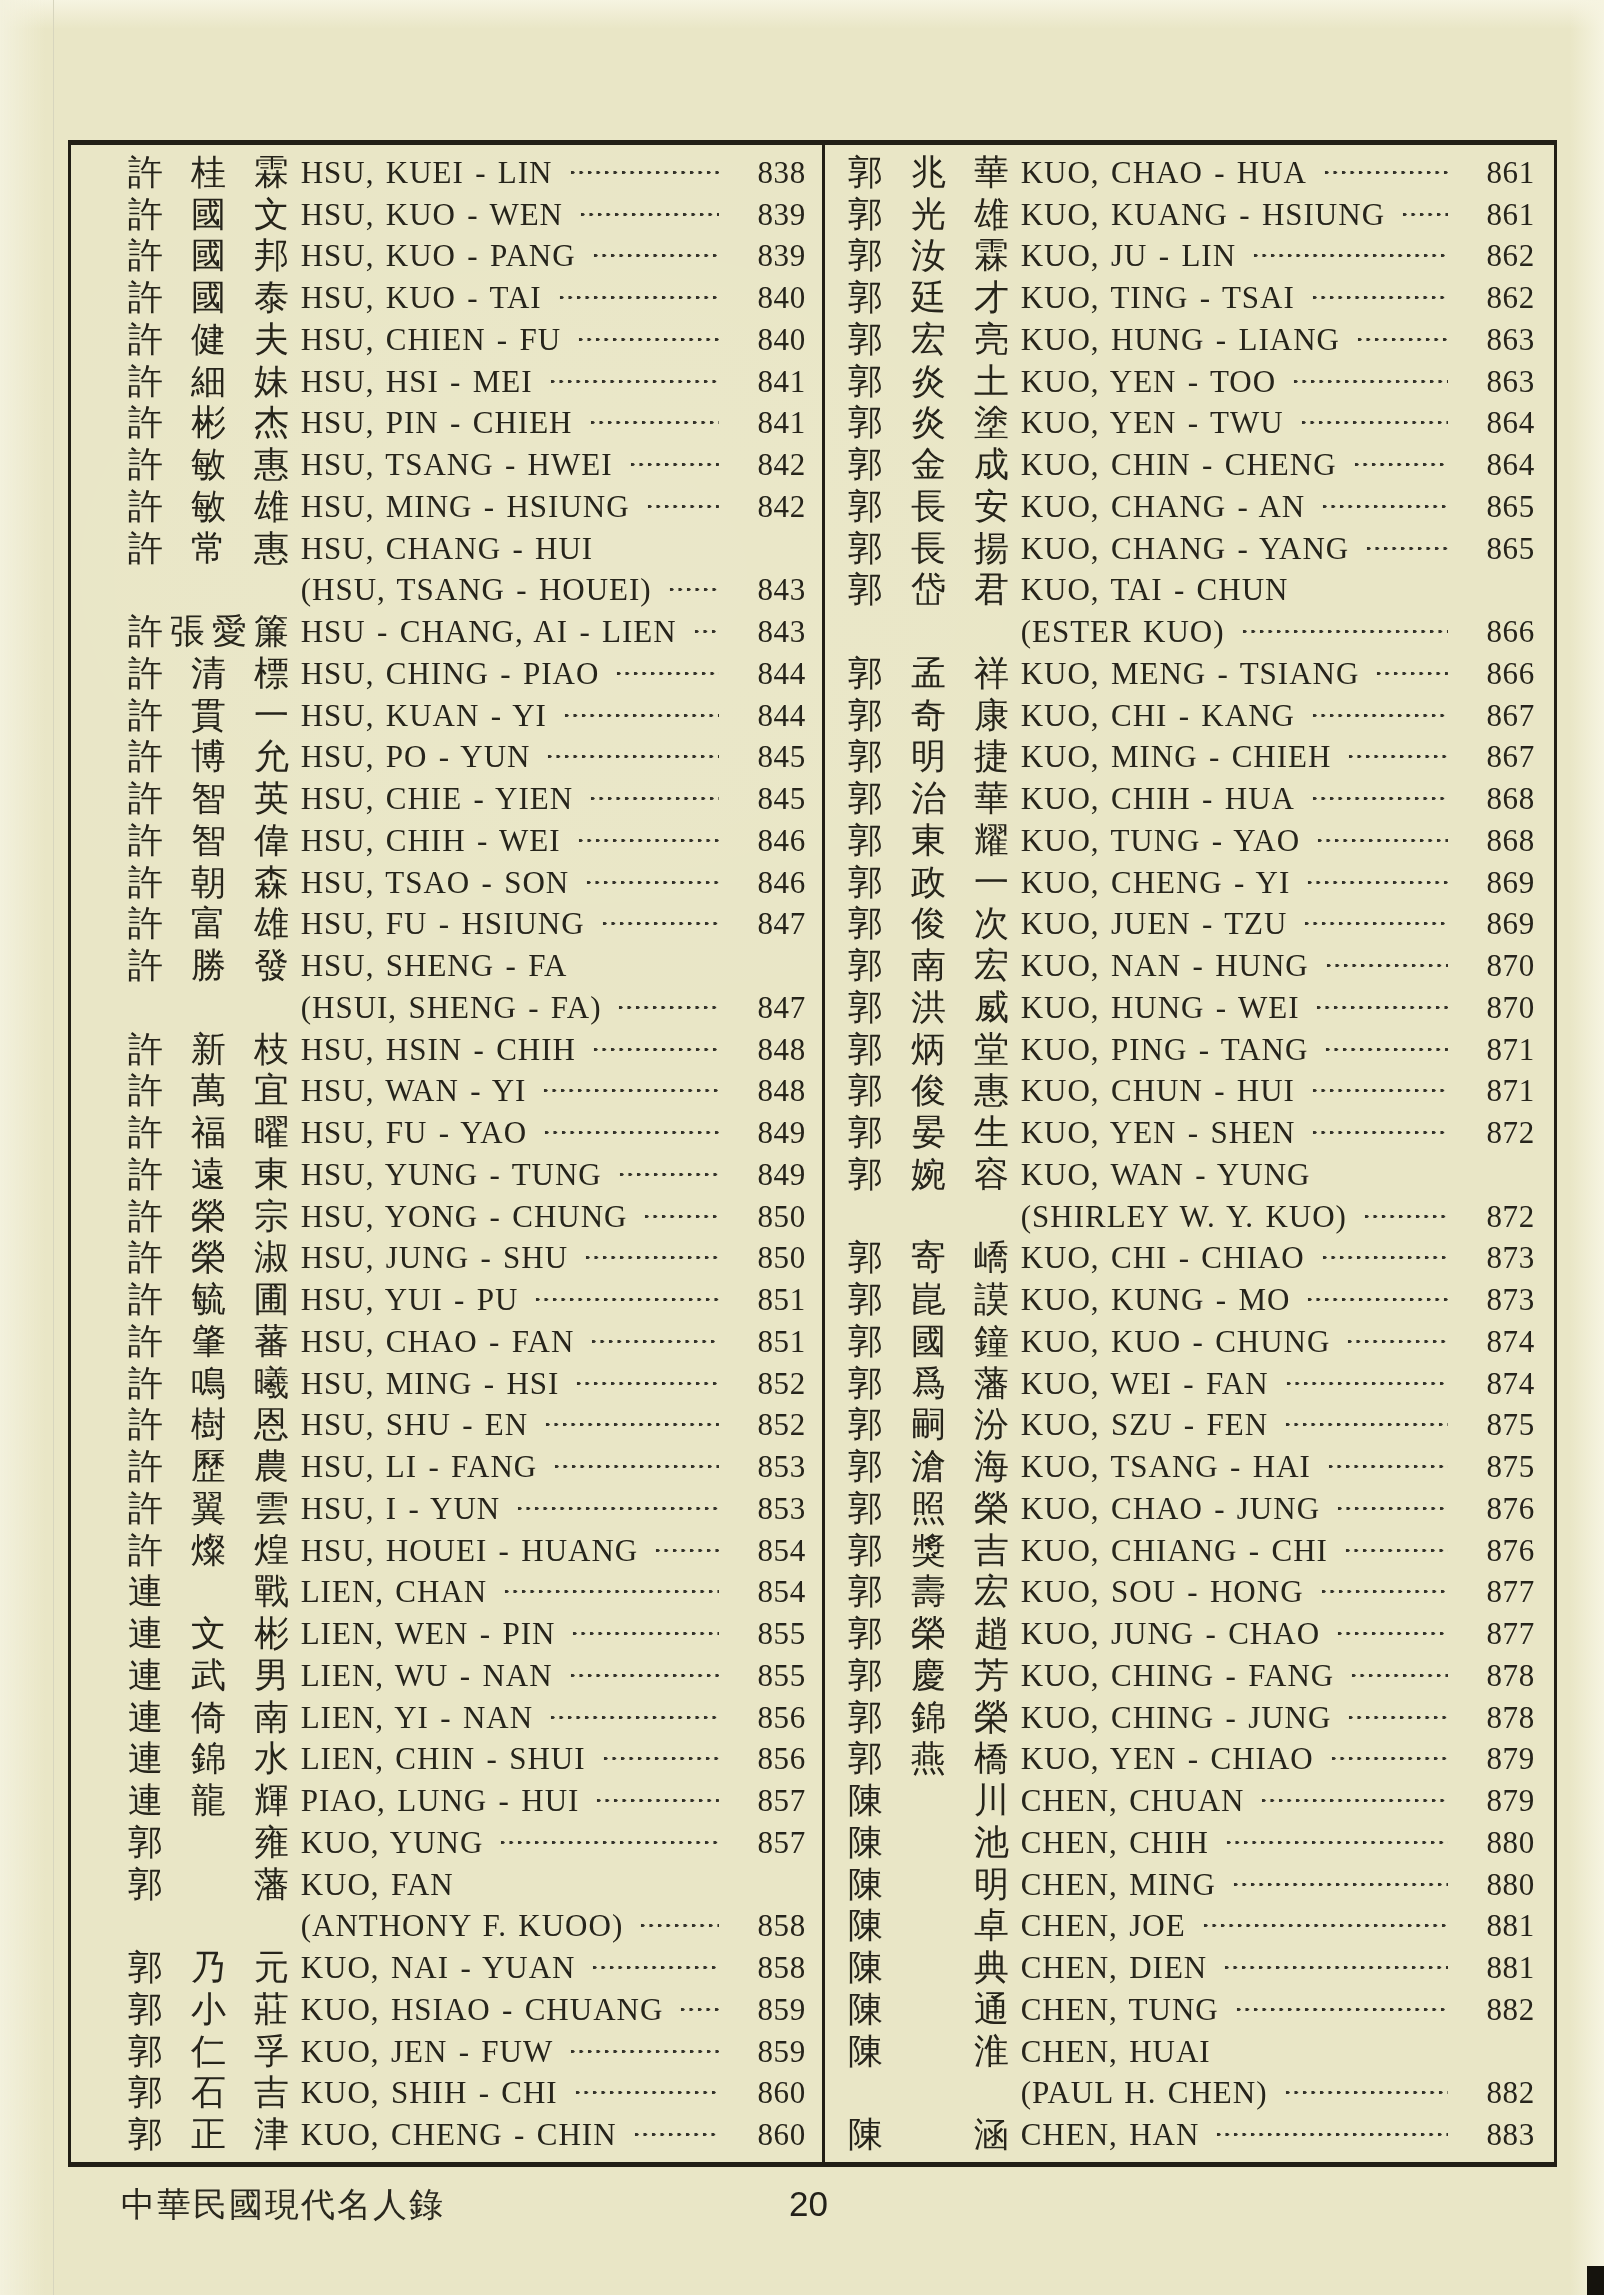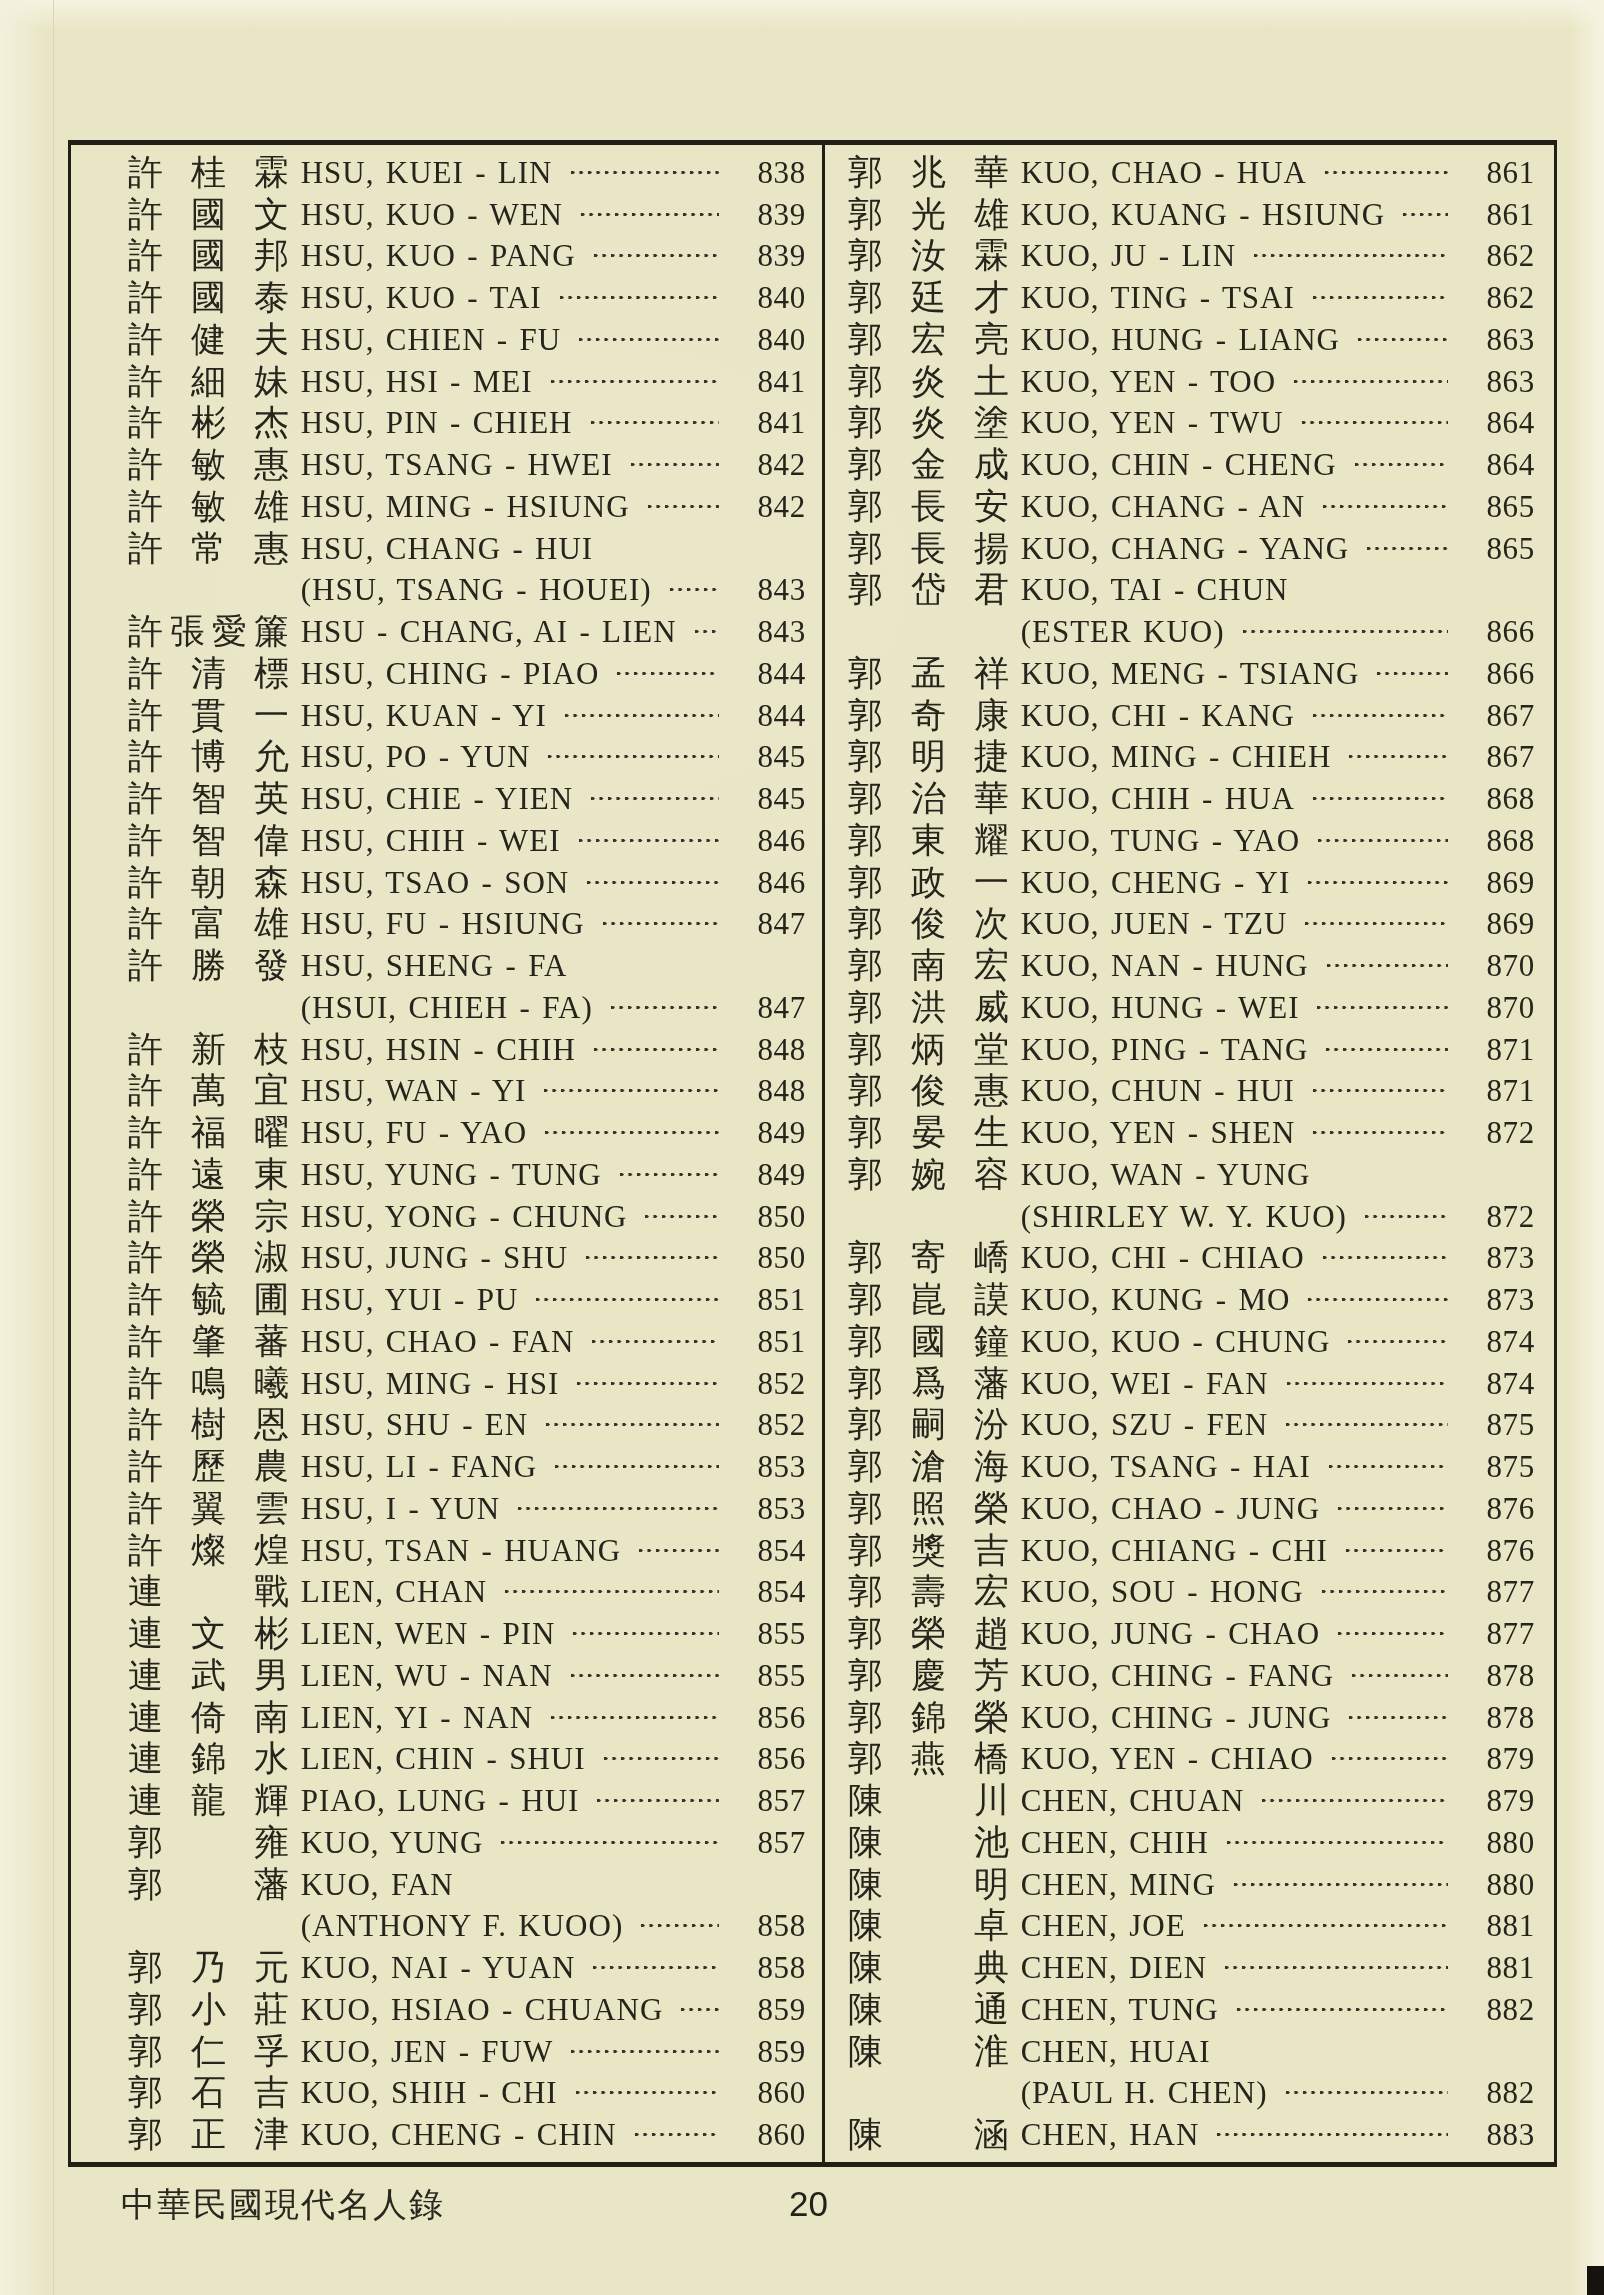--- a/index.html
+++ b/index.html
@@ -272,21 +272,21 @@
             <span>許</span>
             <span>勝</span>
             <span>發</span>
           </span>
           <span class="roman">HSU, SHENG - FA</span>
           <span class="leader hidden"></span>
           <span class="pagenum"></span>
         </div>
         <div class="row">
           <span class="cn"></span>
-          <span class="roman">(HSUI, CHIEH - FA)</span>
+          <span class="roman">(HSUI, SHENG - FA)</span>
           <span class="leader"></span>
           <span class="pagenum">847</span>
         </div>
         <div class="row">
           <span class="cn">
             <span>許</span>
             <span>新</span>
             <span>枝</span>
           </span>
           <span class="roman">HSU, HSIN - CHIH</span>
@@ -402,21 +402,21 @@
           <span class="roman">HSU, I - YUN</span>
           <span class="leader"></span>
           <span class="pagenum">853</span>
         </div>
         <div class="row">
           <span class="cn">
             <span>許</span>
             <span>燦</span>
             <span>煌</span>
           </span>
-          <span class="roman">HSU, TSAN - HUANG</span>
+          <span class="roman">HSU, HOUEI - HUANG</span>
           <span class="leader"></span>
           <span class="pagenum">854</span>
         </div>
         <div class="row">
           <span class="cn">
             <span>連</span>
             <span>戰</span>
           </span>
           <span class="roman">LIEN, CHAN</span>
           <span class="leader"></span>

